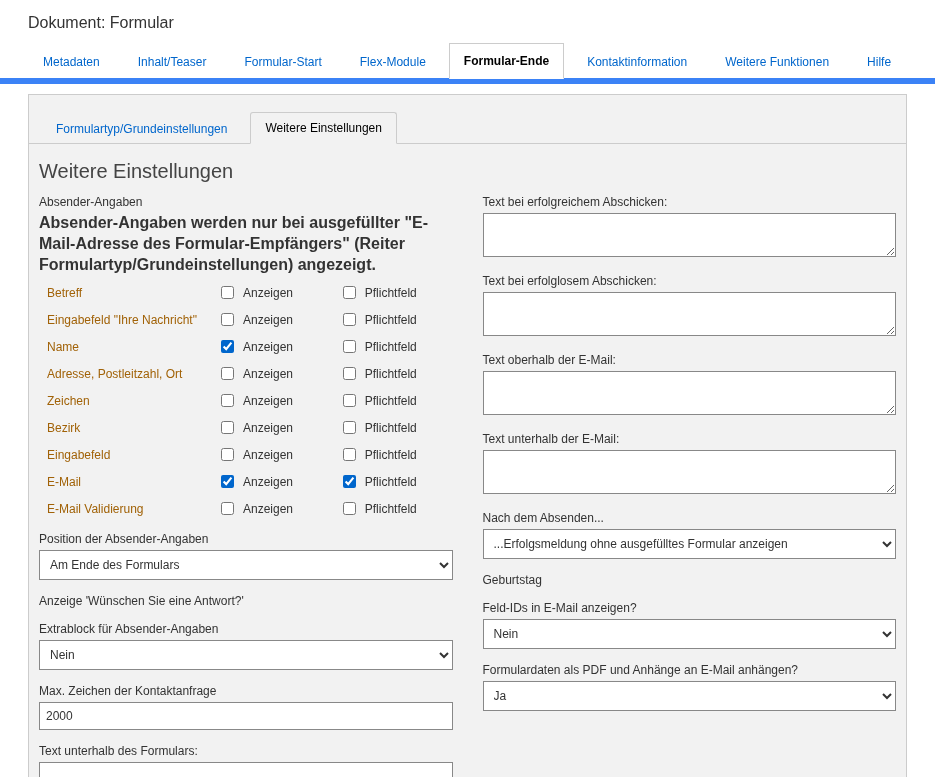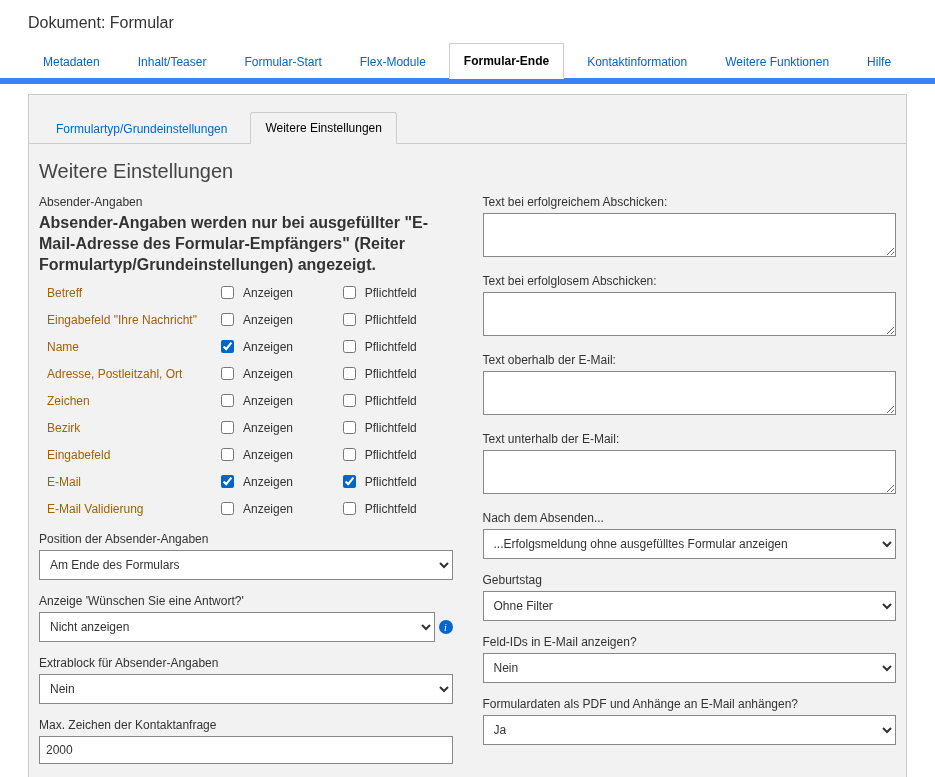--- a/index.html
+++ b/index.html
@@ -263,24 +263,20 @@
             </label>
           </div>
 
         <div class="field-block">
           <span class="field-label">Position der Absender-Angaben</span>
           <select id="sel-position"><option>Am Ende des Formulars</option></select>
         </div>
 
         <div class="field-block">
           <span class="field-label">Anzeige 'Wünschen Sie eine Antwort?'</span>
-          <div class="with-info">
-            <select id="sel-answer"><option>Nicht anzeigen</option></select>
-            <span class="info-icon">i</span>
-          </div>
         </div>
 
         <div class="field-block">
           <span class="field-label">Extrablock für Absender-Angaben</span>
           <select id="sel-extrablock"><option>Nein</option></select>
         </div>
 
         <div class="field-block">
           <span class="field-label">Max. Zeichen der Kontaktanfrage</span>
           <input type="text" value="2000" style="">
@@ -314,21 +310,20 @@
           <textarea style=""></textarea>
         </div>
 
         <div class="field-block">
           <span class="field-label">Nach dem Absenden...</span>
           <select id="sel-aftersend"><option>...Erfolgsmeldung ohne ausgefülltes Formular anzeigen</option></select>
         </div>
 
         <div class="field-block">
           <span class="field-label">Geburtstag</span>
-          <select id="sel-datenfilter"><option>Ohne Filter</option></select>
         </div>
 
         <div class="field-block">
           <span class="field-label">Feld-IDs in E-Mail anzeigen?</span>
           <select id="sel-fieldids"><option>Nein</option></select>
         </div>
 
         <div class="field-block">
           <span class="field-label">Formulardaten als PDF und Anhänge an E-Mail anhängen?</span>
           <select id="sel-pdfattach"><option>Ja</option></select>

